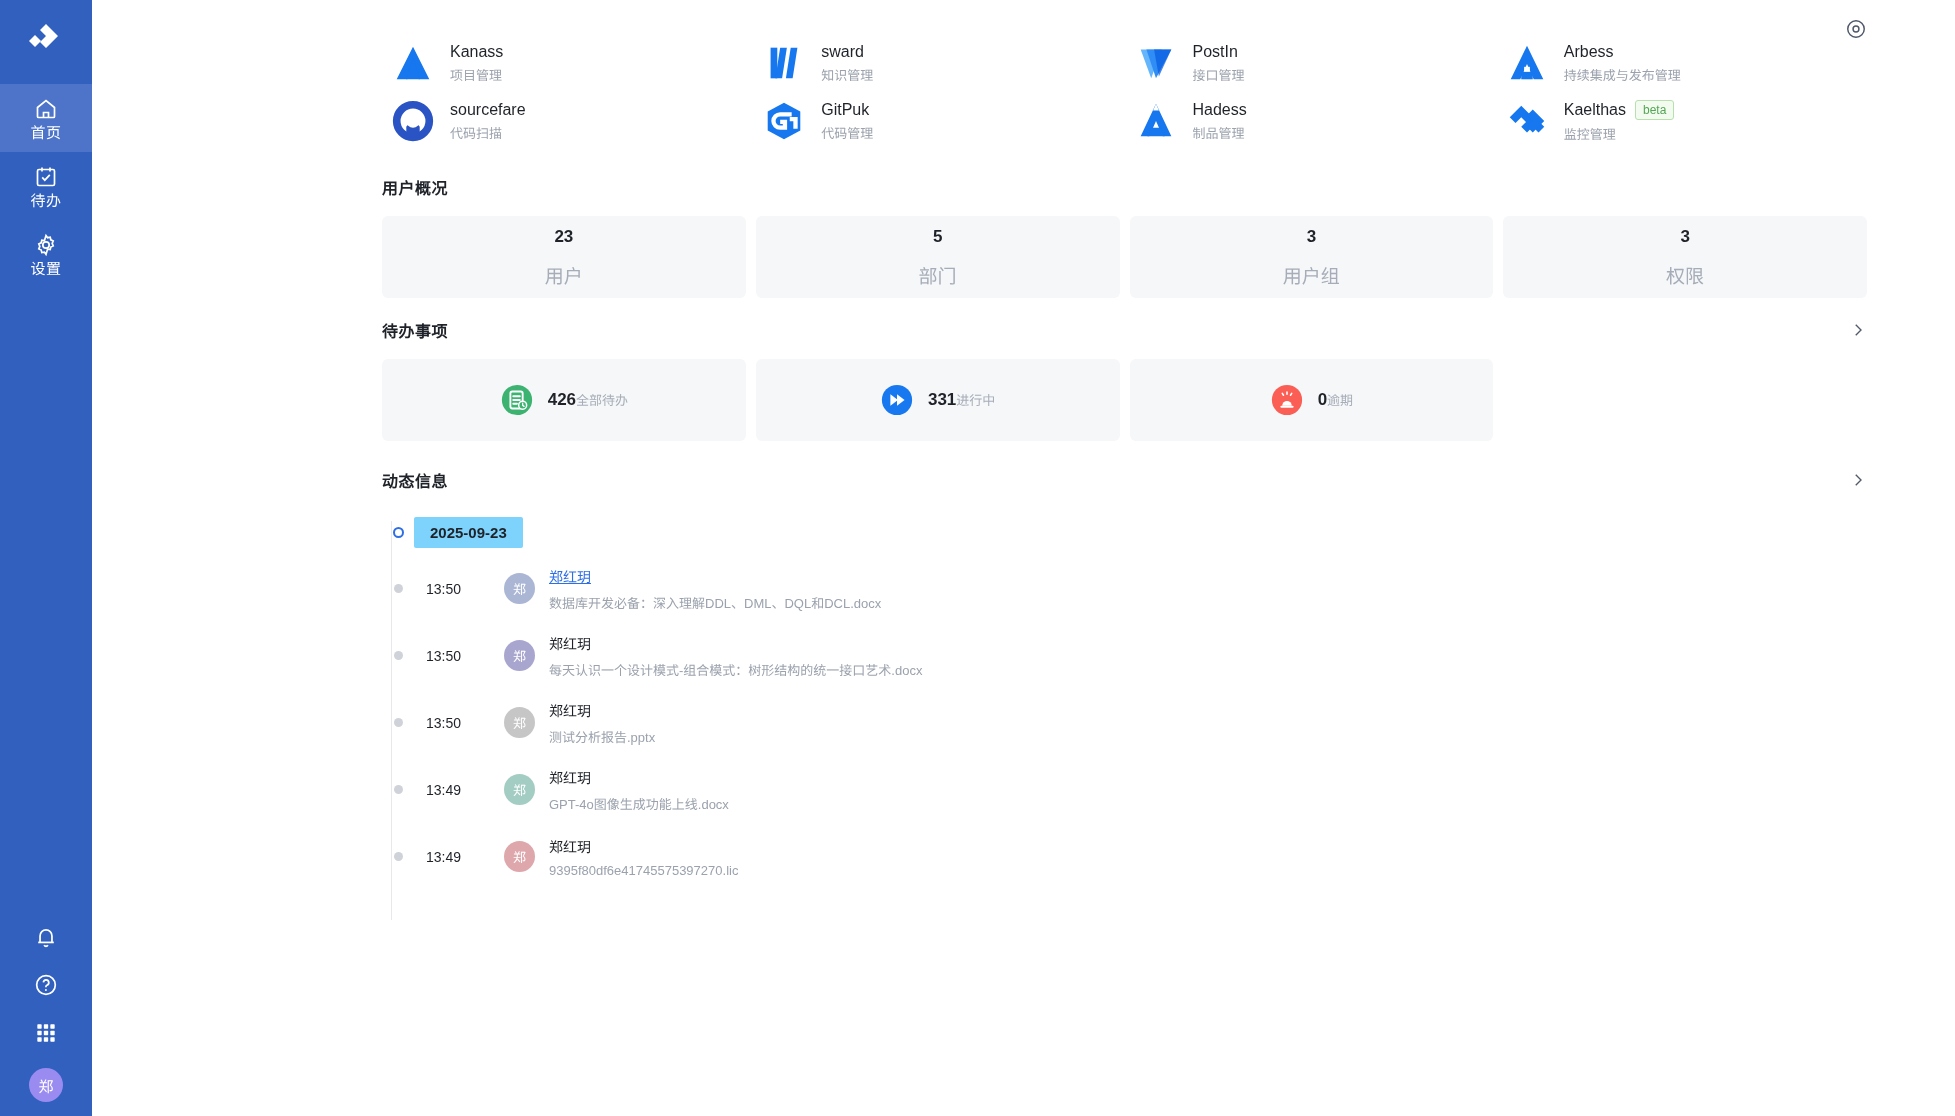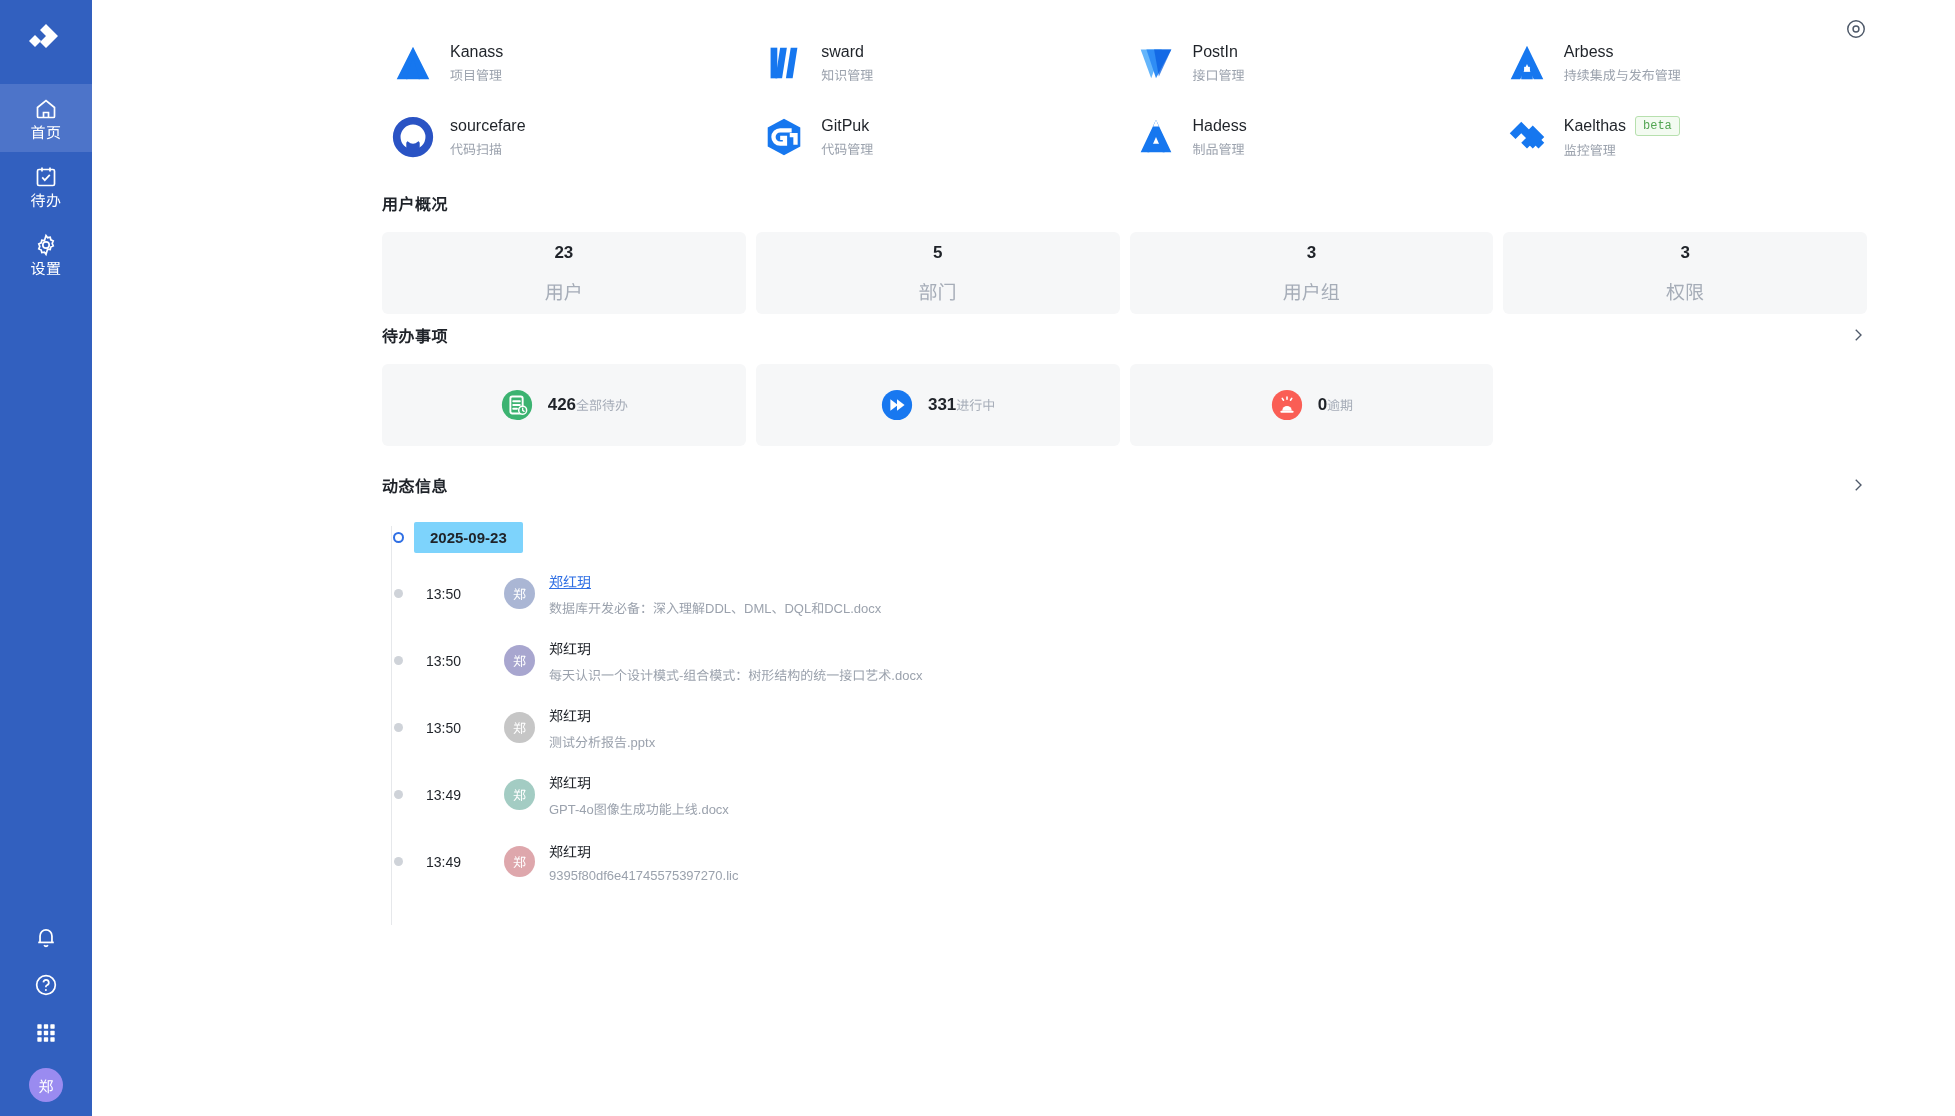--- a/index.html
+++ b/index.html
@@ -67,35 +67,35 @@
   }
   .section-title {
     font-size: 16px; font-weight: bold; color: #1f2329;
     letter-spacing: .5px;
   }
   .chevron-right { width: 18px; height: 18px; cursor: pointer; }
 
   
   .apps-grid {
     display: grid; grid-template-columns: repeat(4, 1fr);
-    row-gap: 16px; margin-top: 16px; padding-left: 0;
+    margin-top: 16px; padding-left: 0;
   }
   .app-item {
     display: flex; align-items: center; gap: 14px; cursor: pointer;
     padding: 6px 0 6px 8px;
   }
   .app-logo { width: 46px; height: 46px; flex: 0 0 46px; }
   .app-texts { display: flex; flex-direction: column; gap: 4px; }
   .app-name-row { display: flex; align-items: center; gap: 9px; }
   .app-name { font-size: 16px; color: #1f2329; }
   .app-desc { font-size: 13px; color: #9ba2ad; }
   .beta-badge {
     font-size: 12px; color: #53a653;
     background: #f3fbf1; border: 1px solid #b7e0ae;
-    border-radius: 3px; padding: 1px 7px; line-height: 16px; font-family: Liberation Mono, monospace;
+    border-radius: 3px; padding: 1px 7px; line-height: 16px;
   }
 
   
   .stat-grid {
     display: grid; grid-template-columns: repeat(4, 1fr);
     gap: 10px; margin-top: 14px;
   }
   .stat-card {
     background: #f6f7f8; border-radius: 6px;
     height: 82px;
@@ -367,21 +367,21 @@
           <span class="stat-value">3</span>
           <span class="stat-label">用户组</span>
         </div>
         <div class="stat-card">
           <span class="stat-value">3</span>
           <span class="stat-label">权限</span>
         </div>
       </div>
     </section>
 
-    <section class="section" style="margin-top:6px">
+    <section class="section" style="margin-top:17px">
       <div class="section-head">
         <span class="section-title">待办事项</span>
         <svg class="chevron-right" viewBox="0 0 24 24" fill="none" stroke="#4e5969" stroke-width="1.8">
           <path d="M9 5l7 7-7 7"></path>
         </svg>
       </div>
       <div class="todo-grid">
 
         <div class="todo-card">
           <svg class="todo-icon" viewBox="0 0 36 36">

